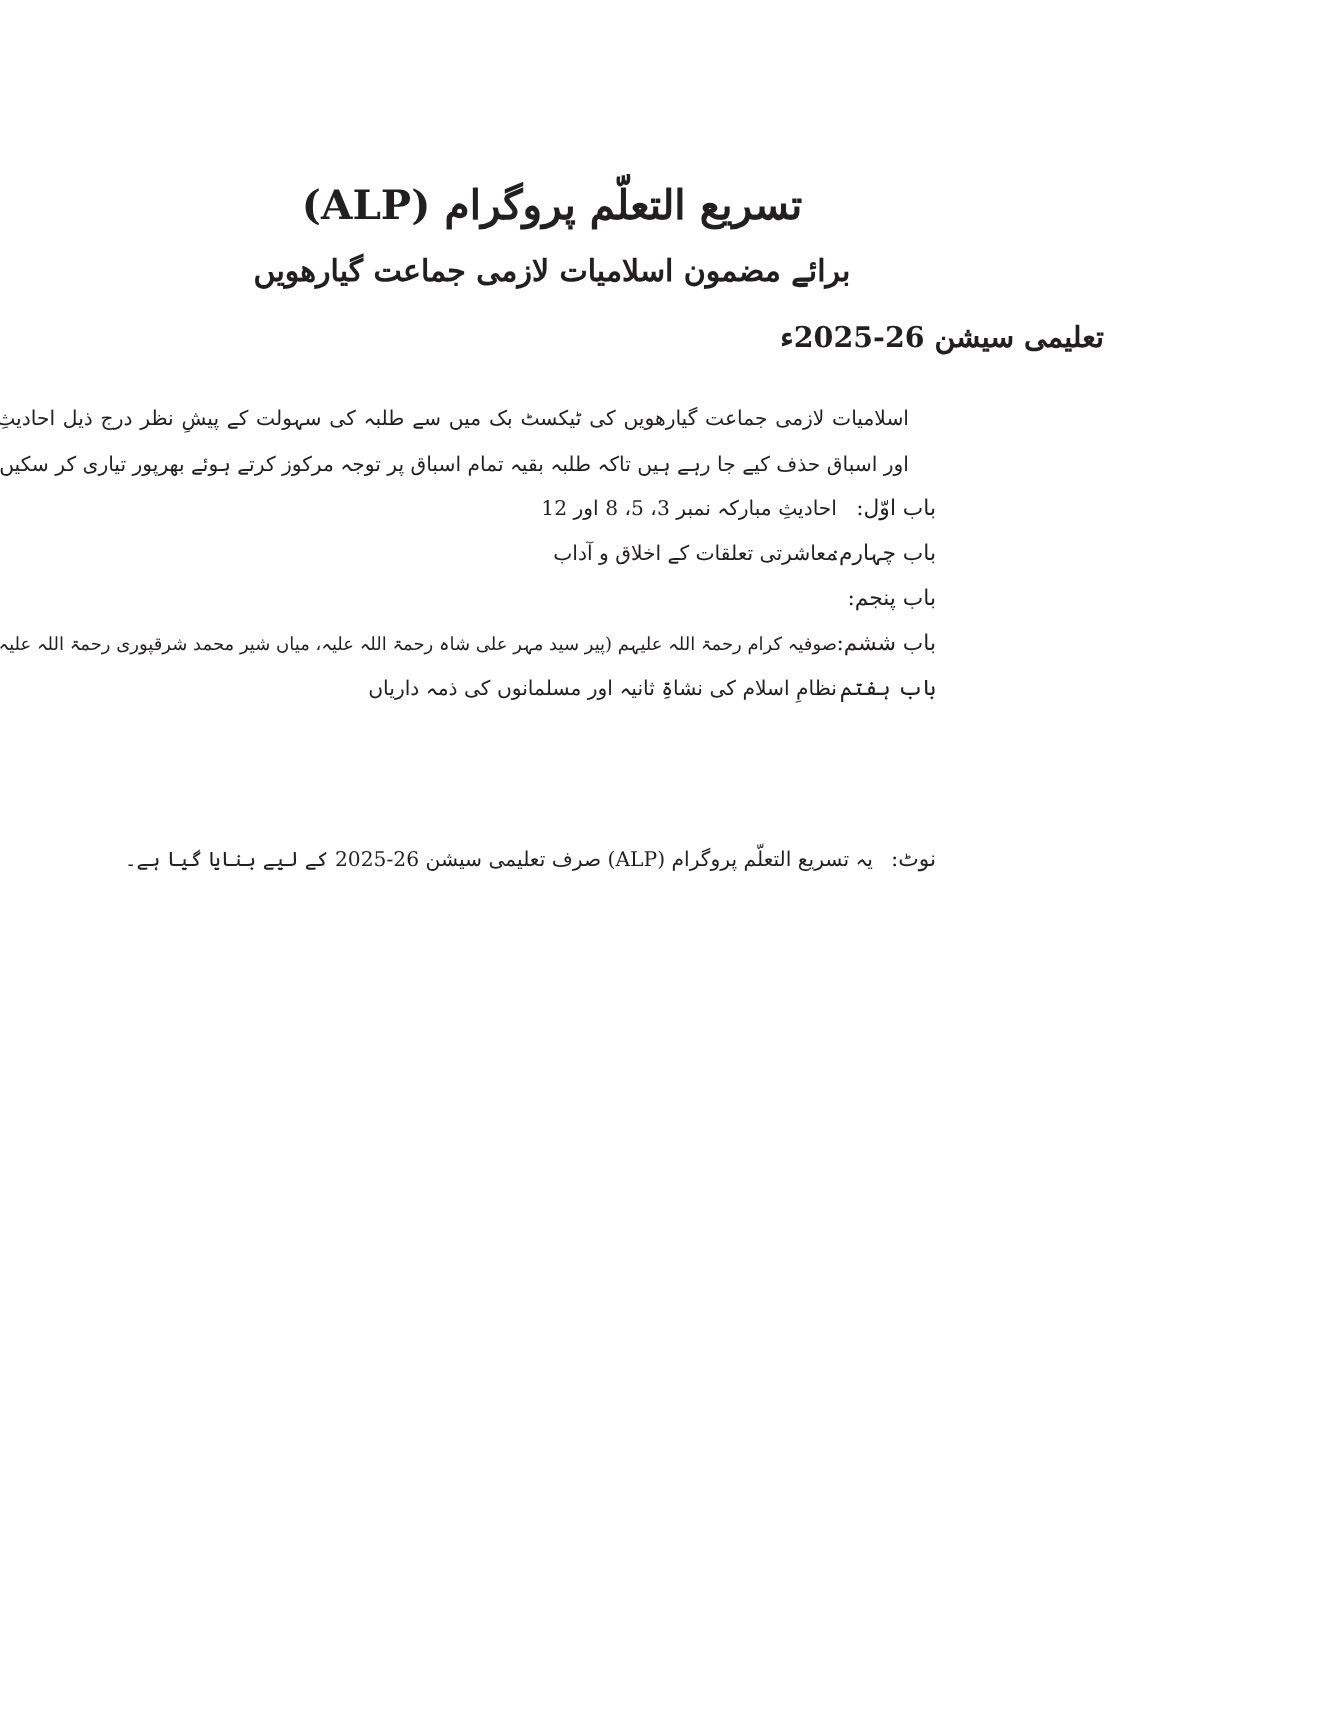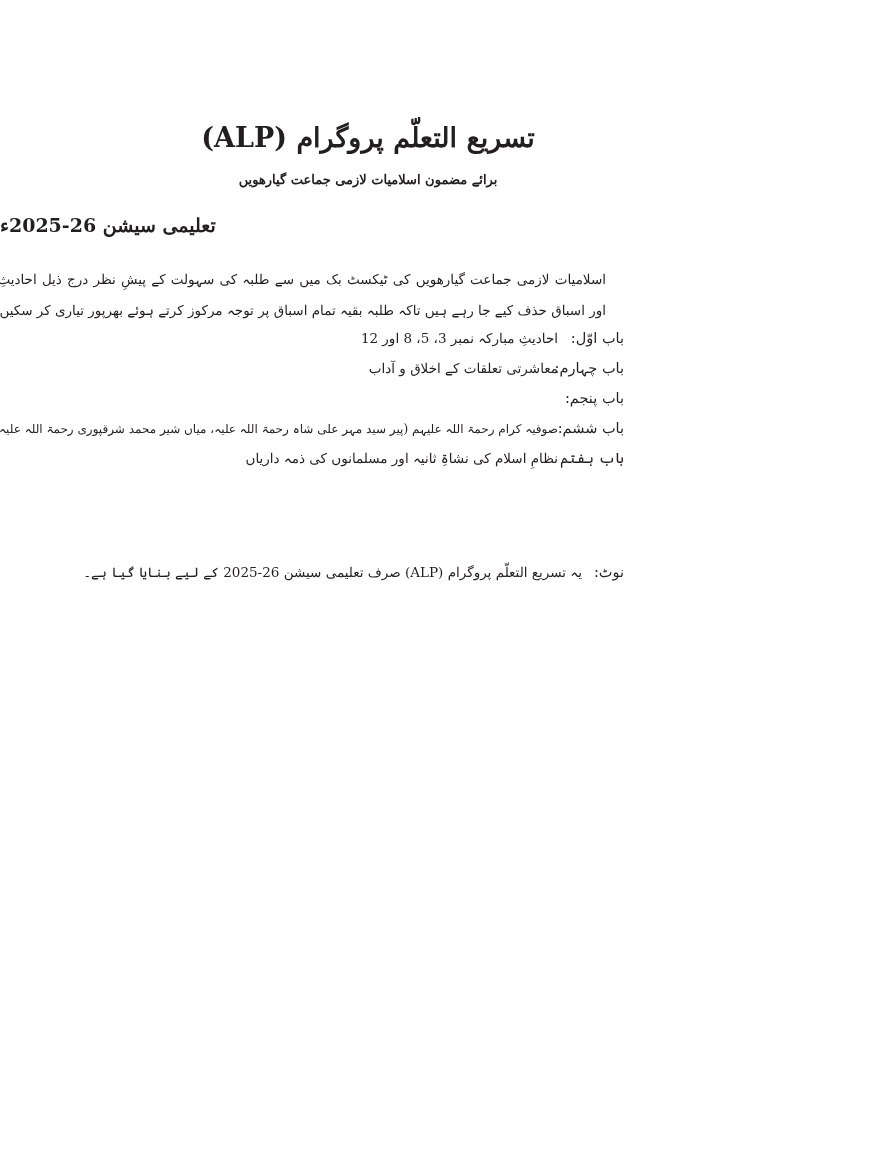--- a/index.html
+++ b/index.html
@@ -29,30 +29,30 @@
       font-size: 27px;
       font-weight: bold;
       line-height: 44px;
       font-family: "DejaVu Serif", serif;
     }
     .subtitle {
       position: absolute;
       top: 148px;
       left: 0; right: 0;
       text-align: center;
-      font-size: 13px;
+      font-size: 20px;
       font-weight: bold;
       line-height: 32px;
       font-family: "DejaVu Serif", serif;
     }
     .session {
       position: absolute;
       top: 193px;
       left: 0; right: 0;
-      text-align: left;
+      text-align: right;
       font-size: 19px;
       font-weight: bold;
       line-height: 32px;
       font-family: "DejaVu Serif", serif;
     }
     .intro {
       position: absolute;
       top: 240px;
       right: 122px;
       width: 650px;

